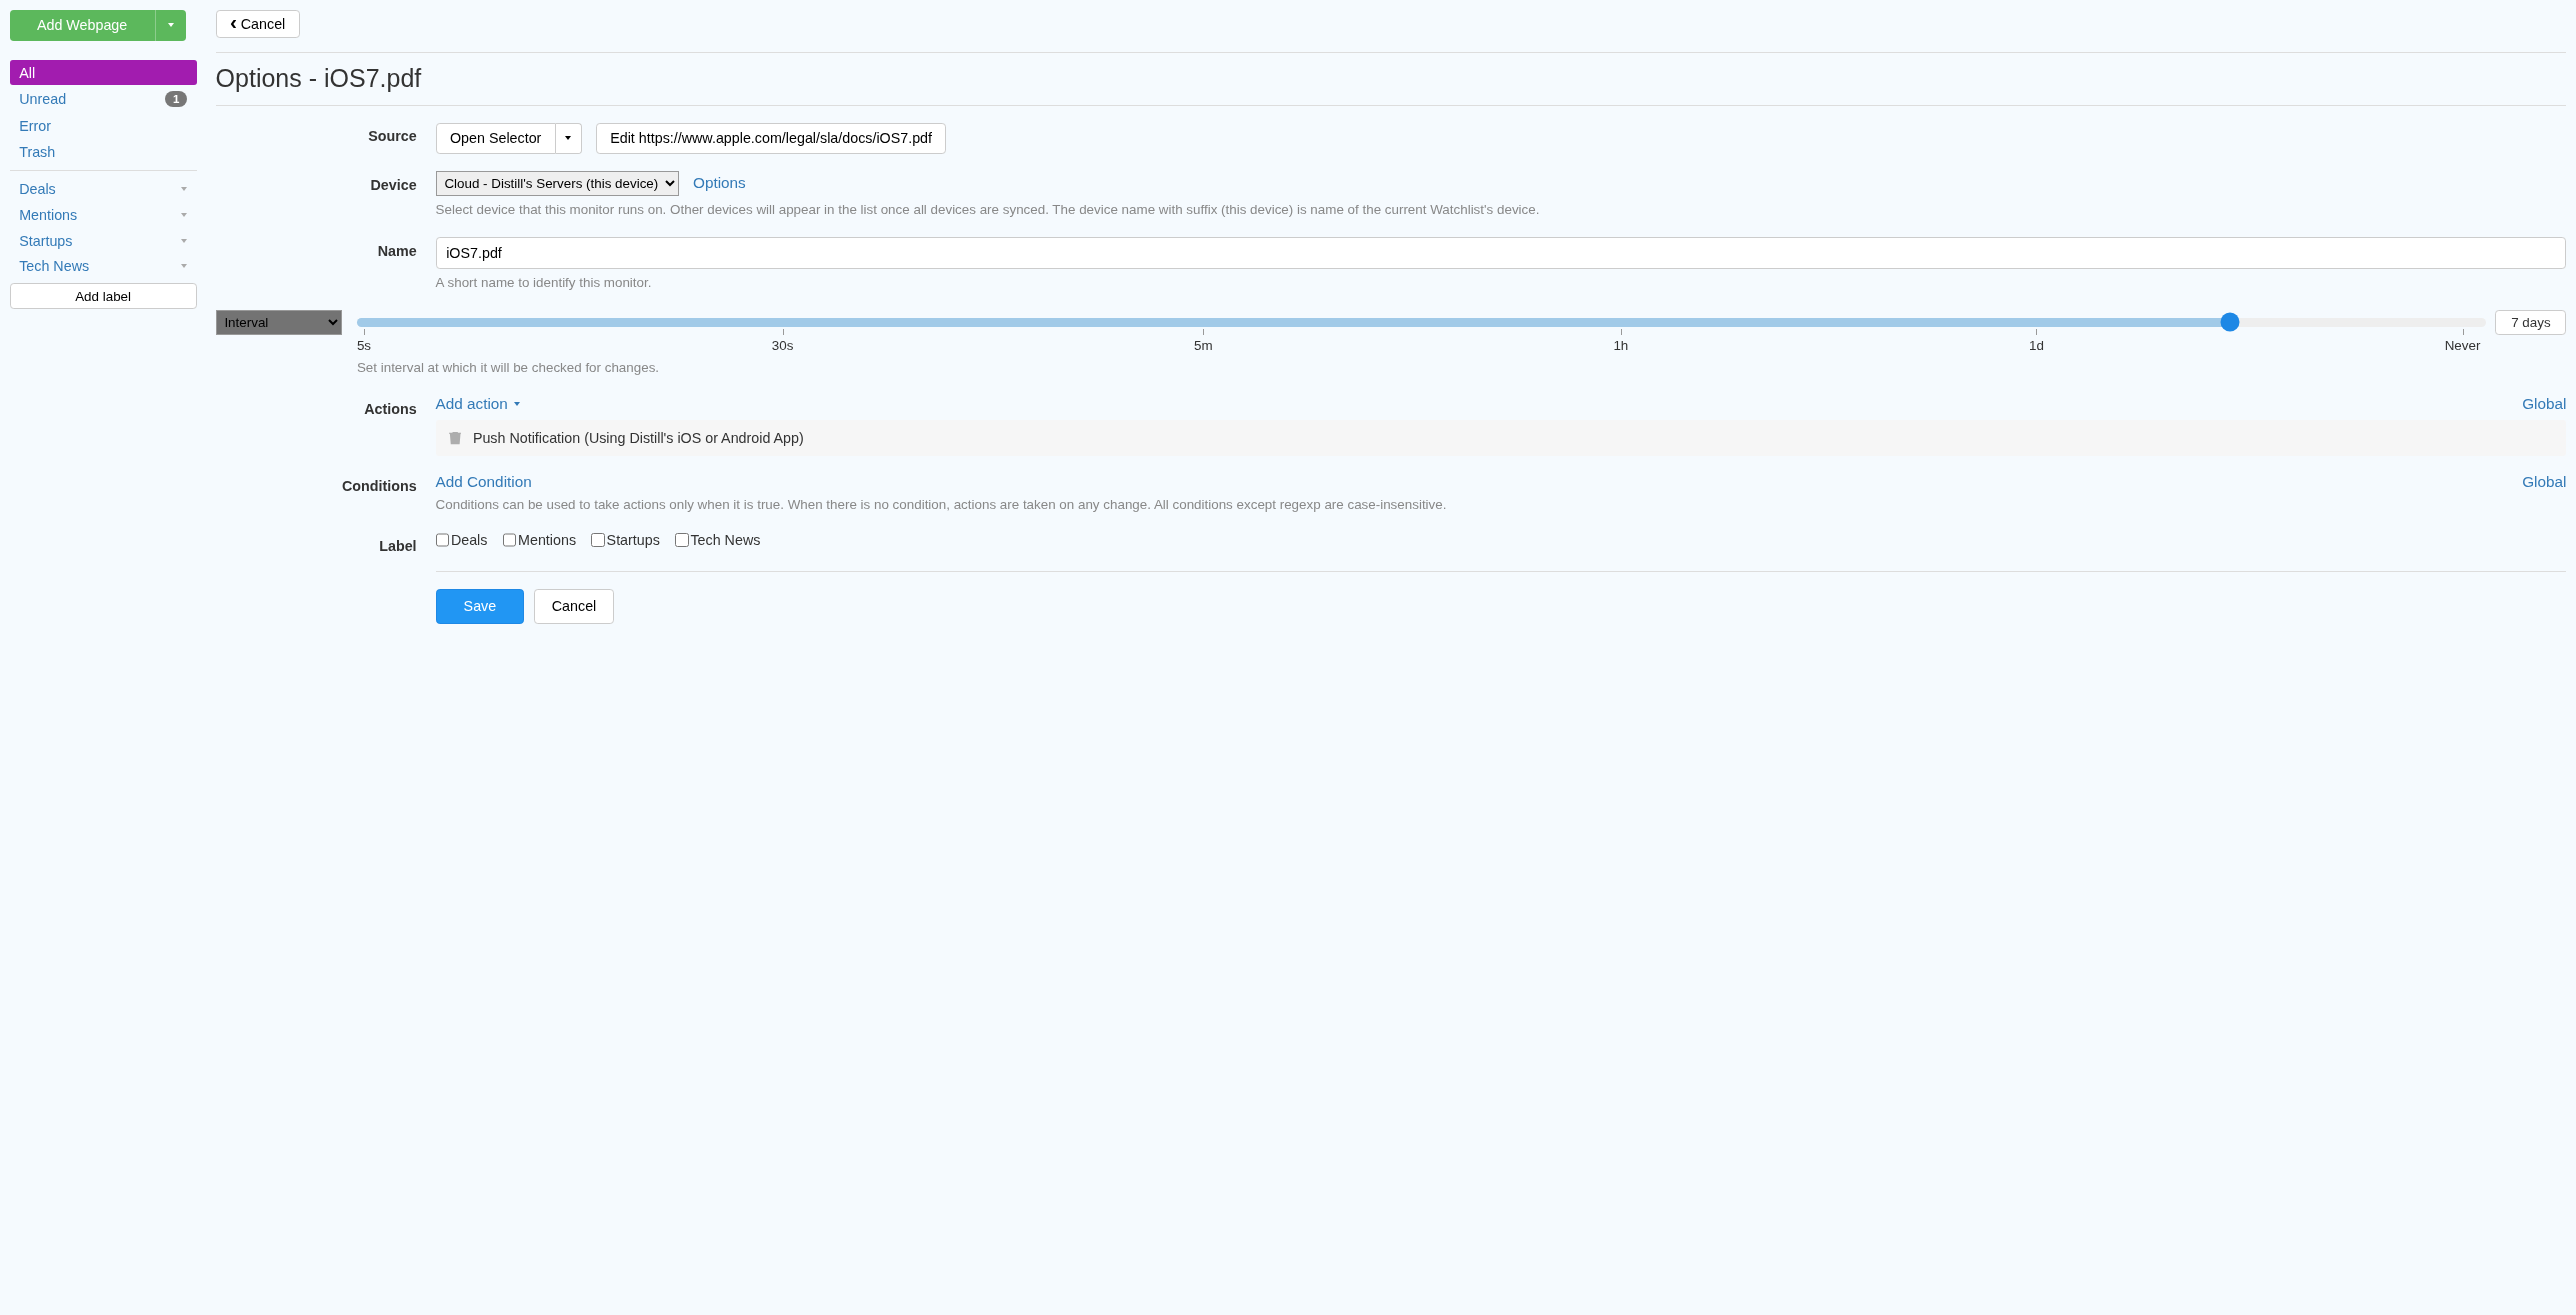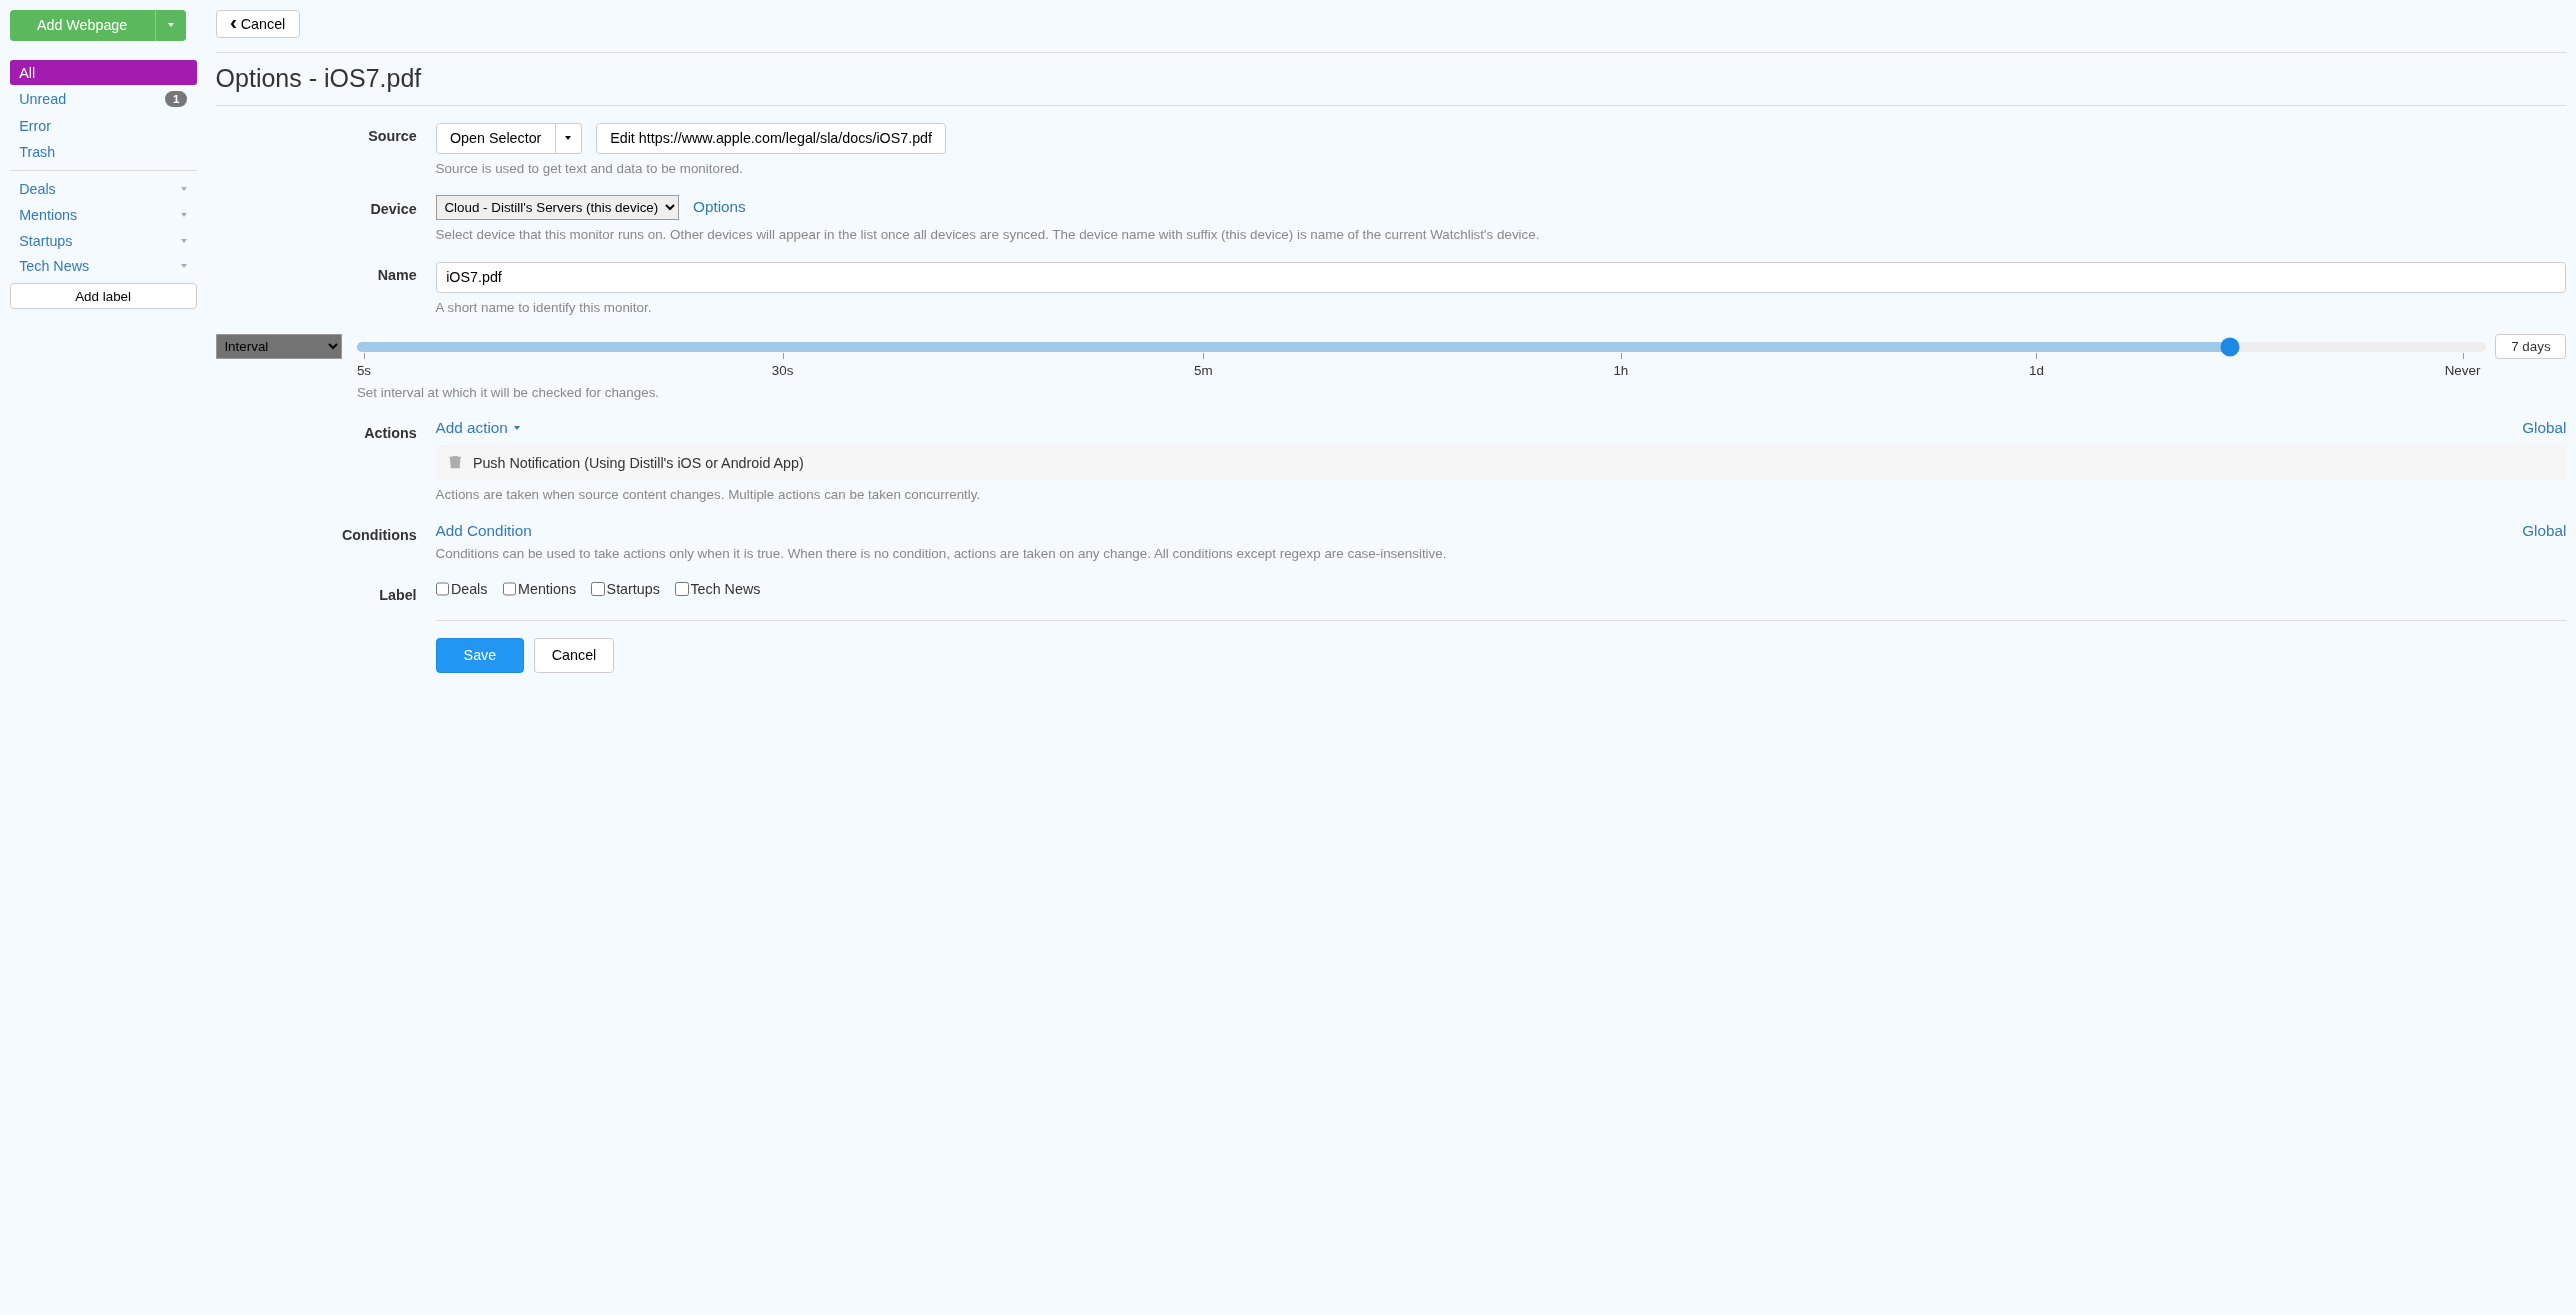--- a/index.html
+++ b/index.html
@@ -431,21 +431,20 @@
     <div class="form-row">
       <div class="form-label">Source</div>
       <div class="form-content">
         <div class="btn-group">
           <button class="btn">Open Selector</button>
           <button class="btn caret-btn">
             <span class="caret-down"></span>
           </button>
         </div>
         <button class="btn btn-solo">Edit https://www.apple.com/legal/sla/docs/iOS7.pdf</button>
-        <div class="help-text">Source is used to get text and data to be monitored.</div>
       </div>
     </div>
 
     <div class="form-row">
       <div class="form-label">Device</div>
       <div class="form-content">
         <select class="device-select">
           <option>Cloud - Distill's Servers (this device)</option>
         </select>
         <a class="options-link">Options</a>
@@ -498,21 +497,20 @@
             <span class="caret-down" style="border-top-color:#337ab7"></span>
           </span>
           <span class="global-link">Global</span>
         </div>
         <div class="action-item">
           <svg class="trash-icon" viewBox="0 0 14 16">
               <path fill="#555" d="M1 3h12l-1 12H2L1 3zm3-2h6v1H4V1zM0 2h14v1H0V2z"></path>
             </svg>
           <span>Push Notification (Using Distill's iOS or Android App)</span>
         </div>
-        <div class="help-text">Actions are taken when source content changes. Multiple actions can be taken concurrently.</div>
       </div>
     </div>
 
     <div class="form-row">
       <div class="form-label">Conditions</div>
       <div class="form-content">
         <div class="actions-header">
           <span class="link-action">Add Condition</span>
           <span class="global-link">Global</span>
         </div>

